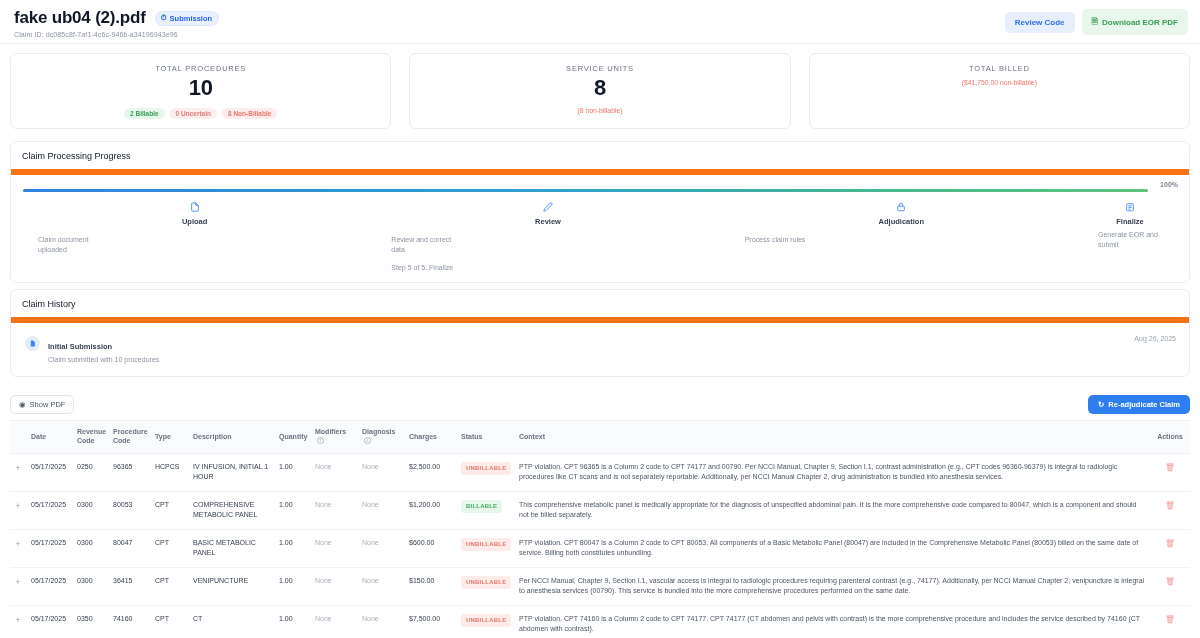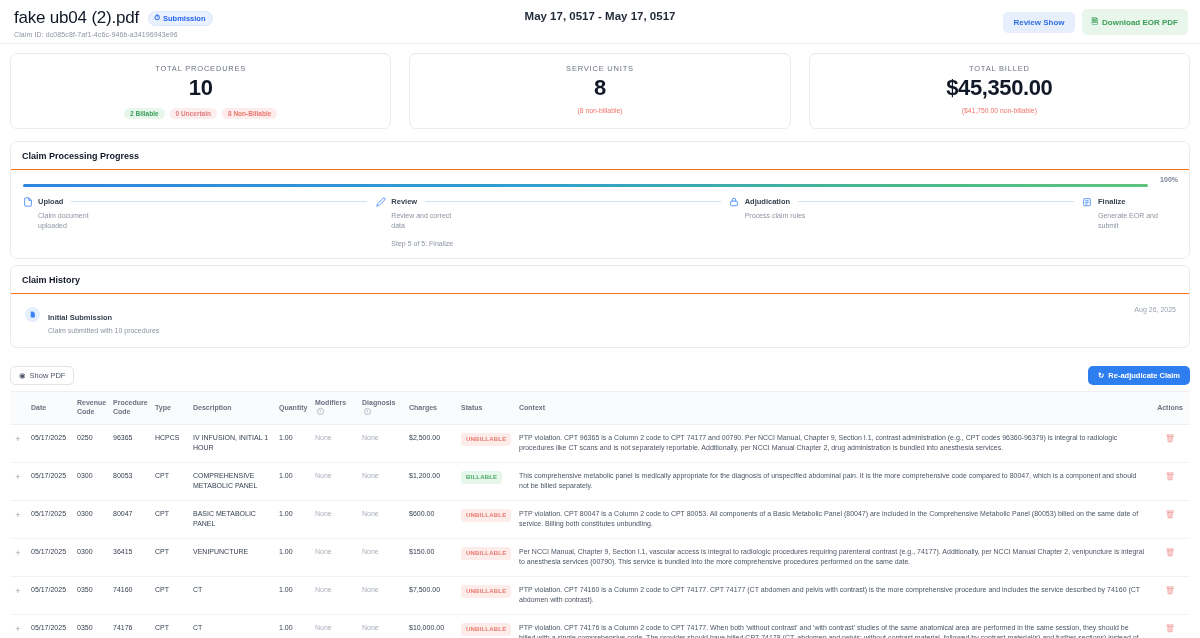--- a/index.html
+++ b/index.html
@@ -17,21 +17,21 @@
   
   .topbar {
     position: relative;
     padding: 8px 14px 6px 14px;
     background: #fff;
     border-bottom: 1px solid #eef0f3;
     height: 44px;
   }
   .title-row { display: flex; align-items: center; gap: 9px; }
   .doc-title {
-    font-size: 17px; font-weight: normal; color: #111827; letter-spacing: -0.2px;
+    font-size: 17px; font-weight: bold; color: #111827; letter-spacing: -0.2px;
   }
   .badge-adjudicated {
     display: inline-flex; align-items: center; gap: 3px;
     background: #eaf1fe; color: #2563eb;
     font-size: 7.5px; font-weight: bold;
     padding: 2px 6px 2px 5px; border-radius: 9px;
     border: 1px solid #dbe7fd;
   }
   .badge-adjudicated .ic { font-size: 7.5px; line-height: 1; }
   .claim-id { font-size: 7px; color: #8b93a1; margin-top: 3px; letter-spacing: 0.1px; }
@@ -72,41 +72,41 @@
   .pill-billable { background: #e7f7ec; color: #3a9d56; }
   .pill-uncertain { background: #fdeeee; color: #e07a7a; }
   .pill-nonbillable { background: #fdeceb; color: #e8776b; }
   .sub-red { color: #f1736a; font-size: 6.8px; }
 
   
   .section {
     margin: 6px 10px 0 10px; border: 1px solid #e8eaee; border-radius: 7px; background: #fff;
   }
   .section-title {
-    font-size: 9px; font-weight: bold; color: #111827; padding: 9px 11px 8px 11px;
-    border-bottom: 1px solid #f97316;
+    font-size: 9px; font-weight: normal; color: #111827; padding: 9px 11px 8px 11px;
+    border-bottom: 6px solid #f97316;
   }
   .section-body { padding: 10px 11px 11px 11px; }
 
   
   .progress-wrap { position: relative; padding: 4px 30px 0 1px; }
   .progress-track {
     position: relative; height: 3px; border-radius: 2px; background: #e9ecef; overflow: hidden;
   }
   .progress-fill {
     position: absolute; left: 0; top: 0; bottom: 0;
     background: linear-gradient(90deg,#2f84e0 0%,#2f9fd0 45%,#49b88a 78%,#5ec47e 100%);
   }
   .progress-pct {
     position: absolute; right: 0; top: -4px; font-size: 7px; color: #7b8494; font-weight: bold;
   }
   .steps { display: flex; margin-top: 9px; }
   .step { flex: 1; position: relative; padding-right: 8px; }
   .step:last-child { flex: 0 0 96px; padding-right: 0; }
-  .step-head { display: flex; align-items: center; gap: 5px; }
+  .step-head { display: flex; align-items: center; gap: 5px; flex-direction: column; }
   .step-icon {
     width: 11px; height: 11px; flex: 0 0 11px;
     display: flex; align-items: center; justify-content: center;
     color: #3b82f6;
   }
   .step-name { font-size: 7.5px; font-weight: bold; color: #374151; white-space: nowrap; }
   .step-line { flex: 1; height: 1px; background: #cfe0f7; margin-left: 3px; }
   .step-desc { font-size: 7px; color: #8b93a1; margin-top: 4px; margin-left: 16px; line-height: 1.45; max-width: 70px; }
   .step-note { font-size: 7px; color: #8b93a1; margin-top: 9px; margin-left: 16px; white-space: nowrap; }
 
@@ -182,25 +182,24 @@
     <div class="title-row">
       <span class="doc-title">fake ub04 (2).pdf</span>
       <span class="badge-adjudicated">
         <span class="ic">⏱</span>
         <span>Submission</span>
       </span>
     </div>
     <div class="claim-id">Claim ID: dc085c8f-7af1-4c6c-946b-a34196943e96</div>
 
     <div class="service-period">
-      <div class="sp-value">May 17, 0517 - May 17, 0517</div>
     </div>
 
     <div class="head-actions">
-      <button class="btn btn-review">Review Show</button>
+      <button class="btn btn-review">Review Code</button>
       <button class="btn btn-download">
         <span>🗎</span>
         <span>Download EOR PDF</span>
       </button>
     </div>
   </div>
 
   <div class="stats">
 
     <div class="stat-card">
@@ -214,21 +213,20 @@
     </div>
 
     <div class="stat-card">
       <div class="stat-label">SERVICE UNITS</div>
       <div class="stat-value">8</div>
       <div class="stat-sub sub-red">(8 non-billable)</div>
     </div>
 
     <div class="stat-card">
       <div class="stat-label">TOTAL BILLED</div>
-      <div class="stat-value">$45,350.00</div>
       <div class="stat-sub sub-red">($41,750.00 non-billable)</div>
     </div>
 
   </div>
 
   <div class="section">
     <div class="section-title">Claim Processing Progress</div>
     <div class="section-body">
       <div class="progress-wrap">
         <div class="progress-track">

